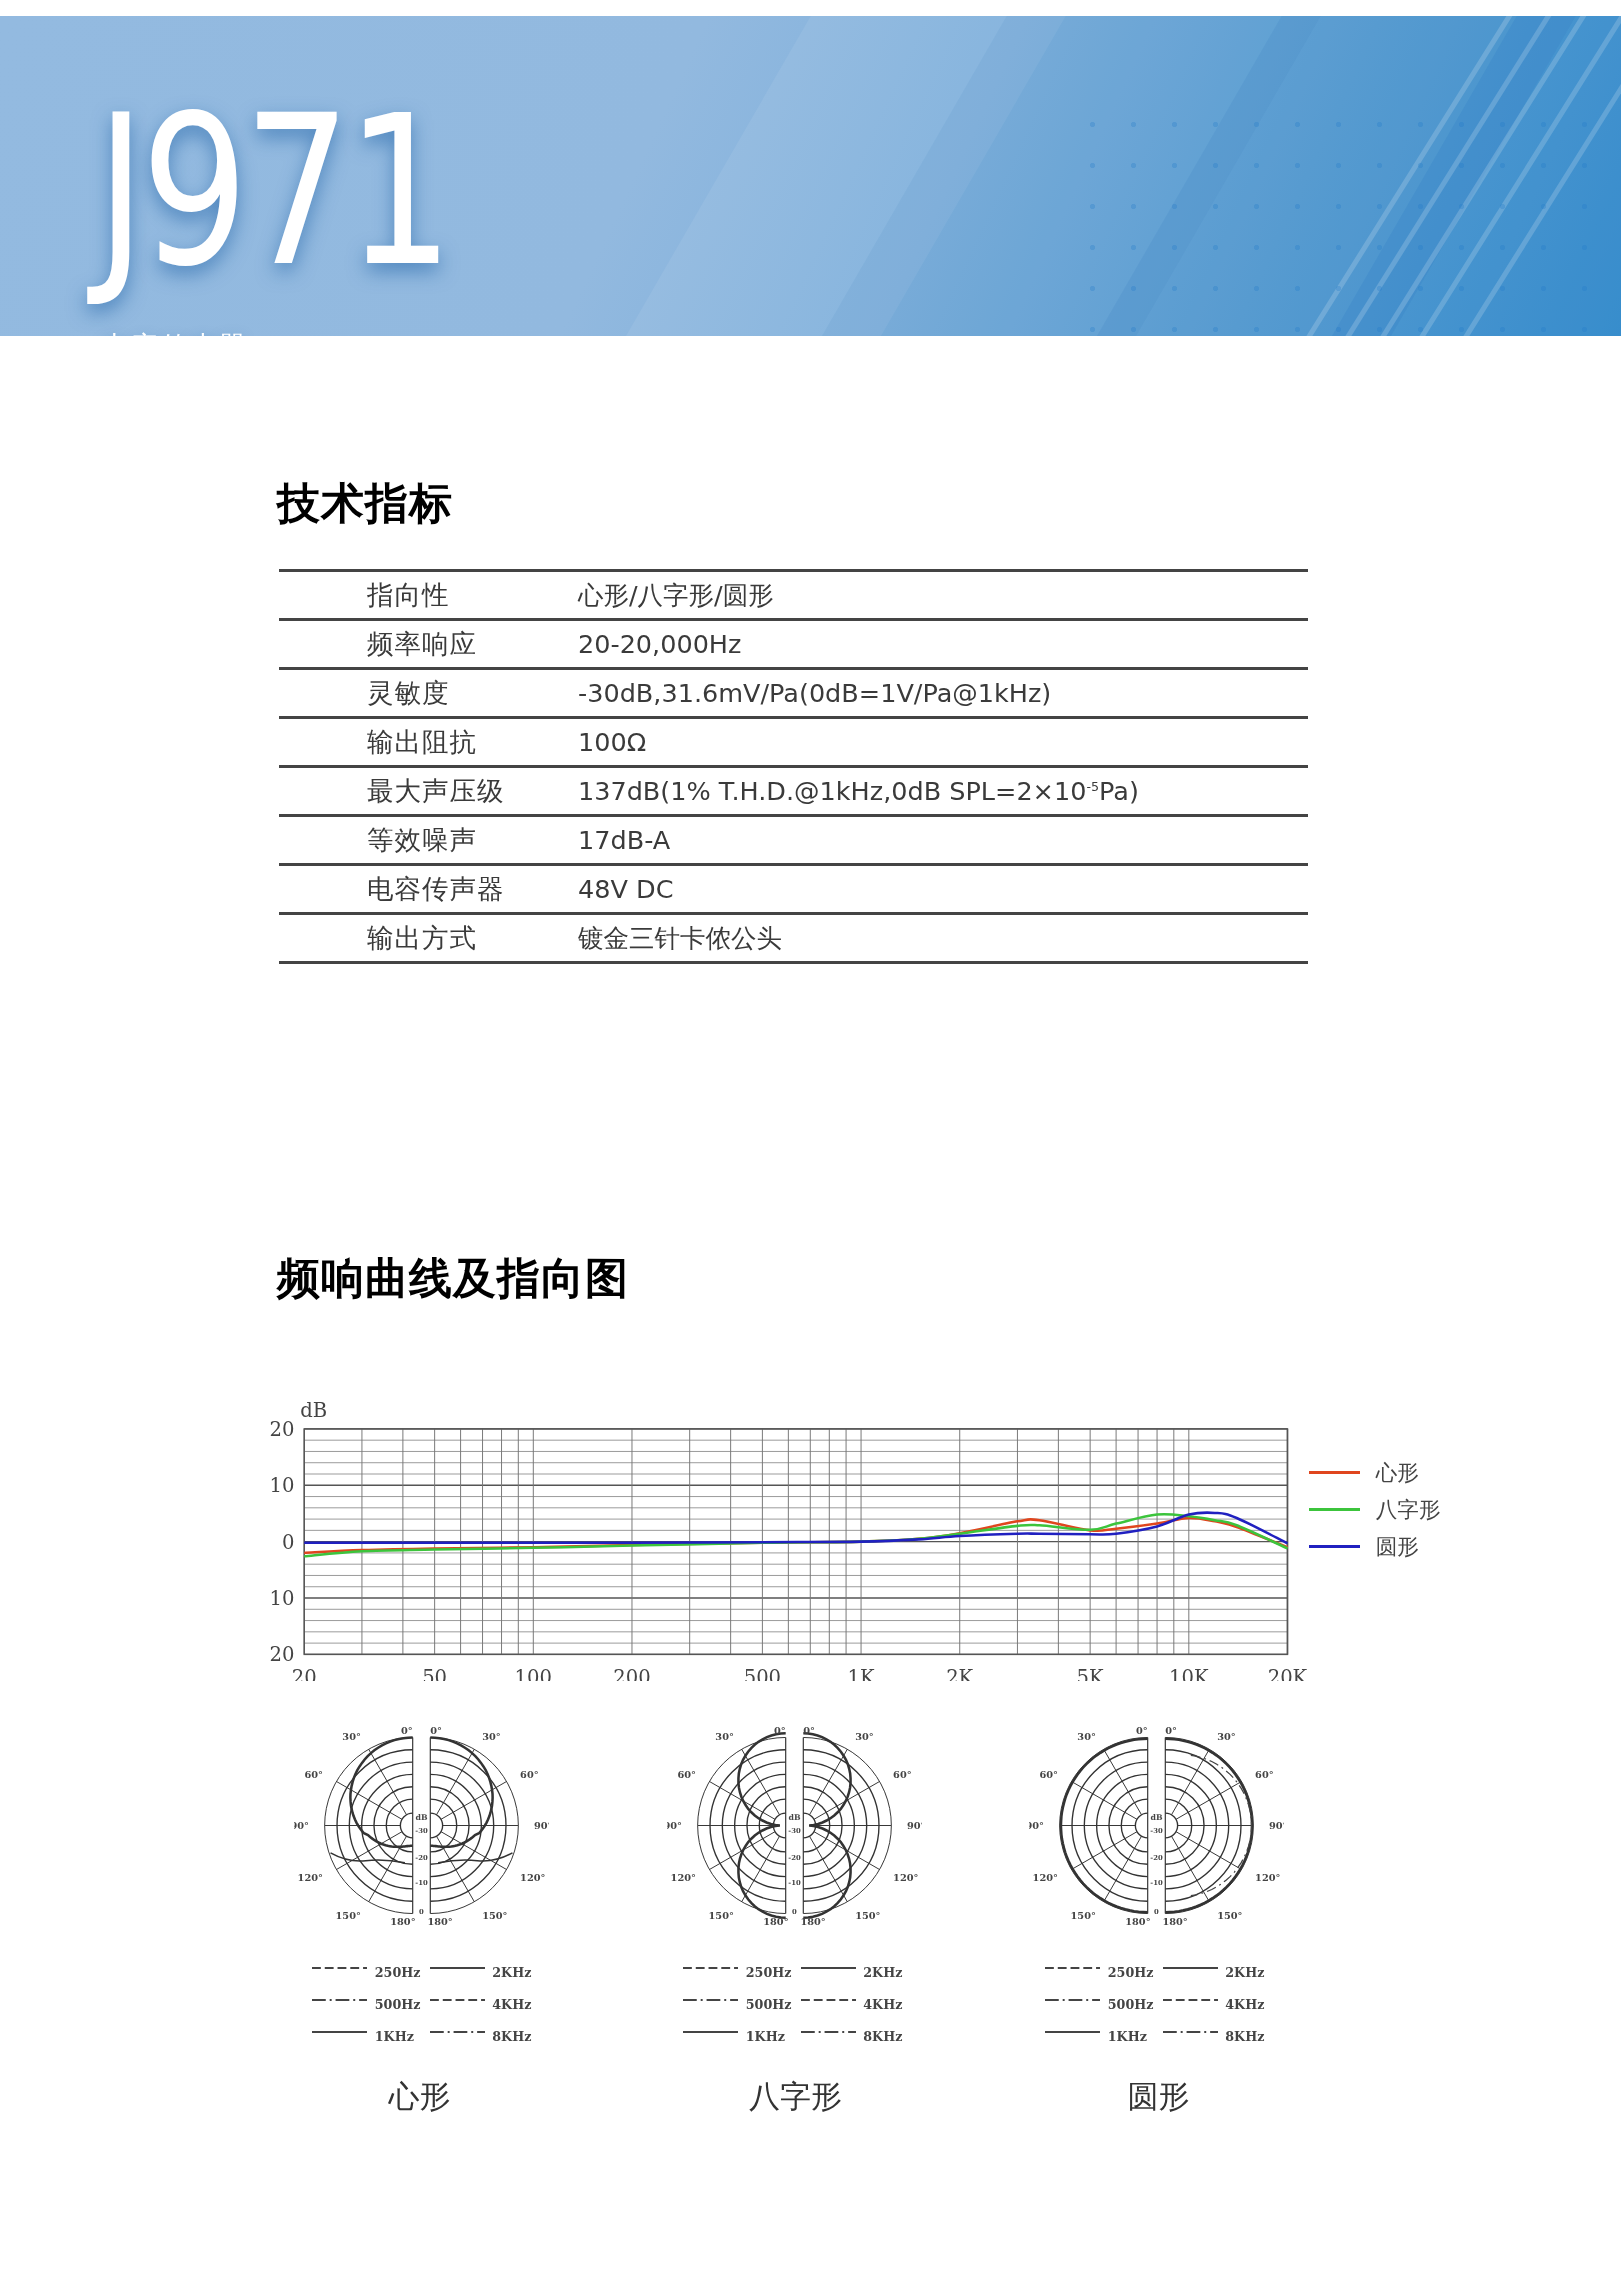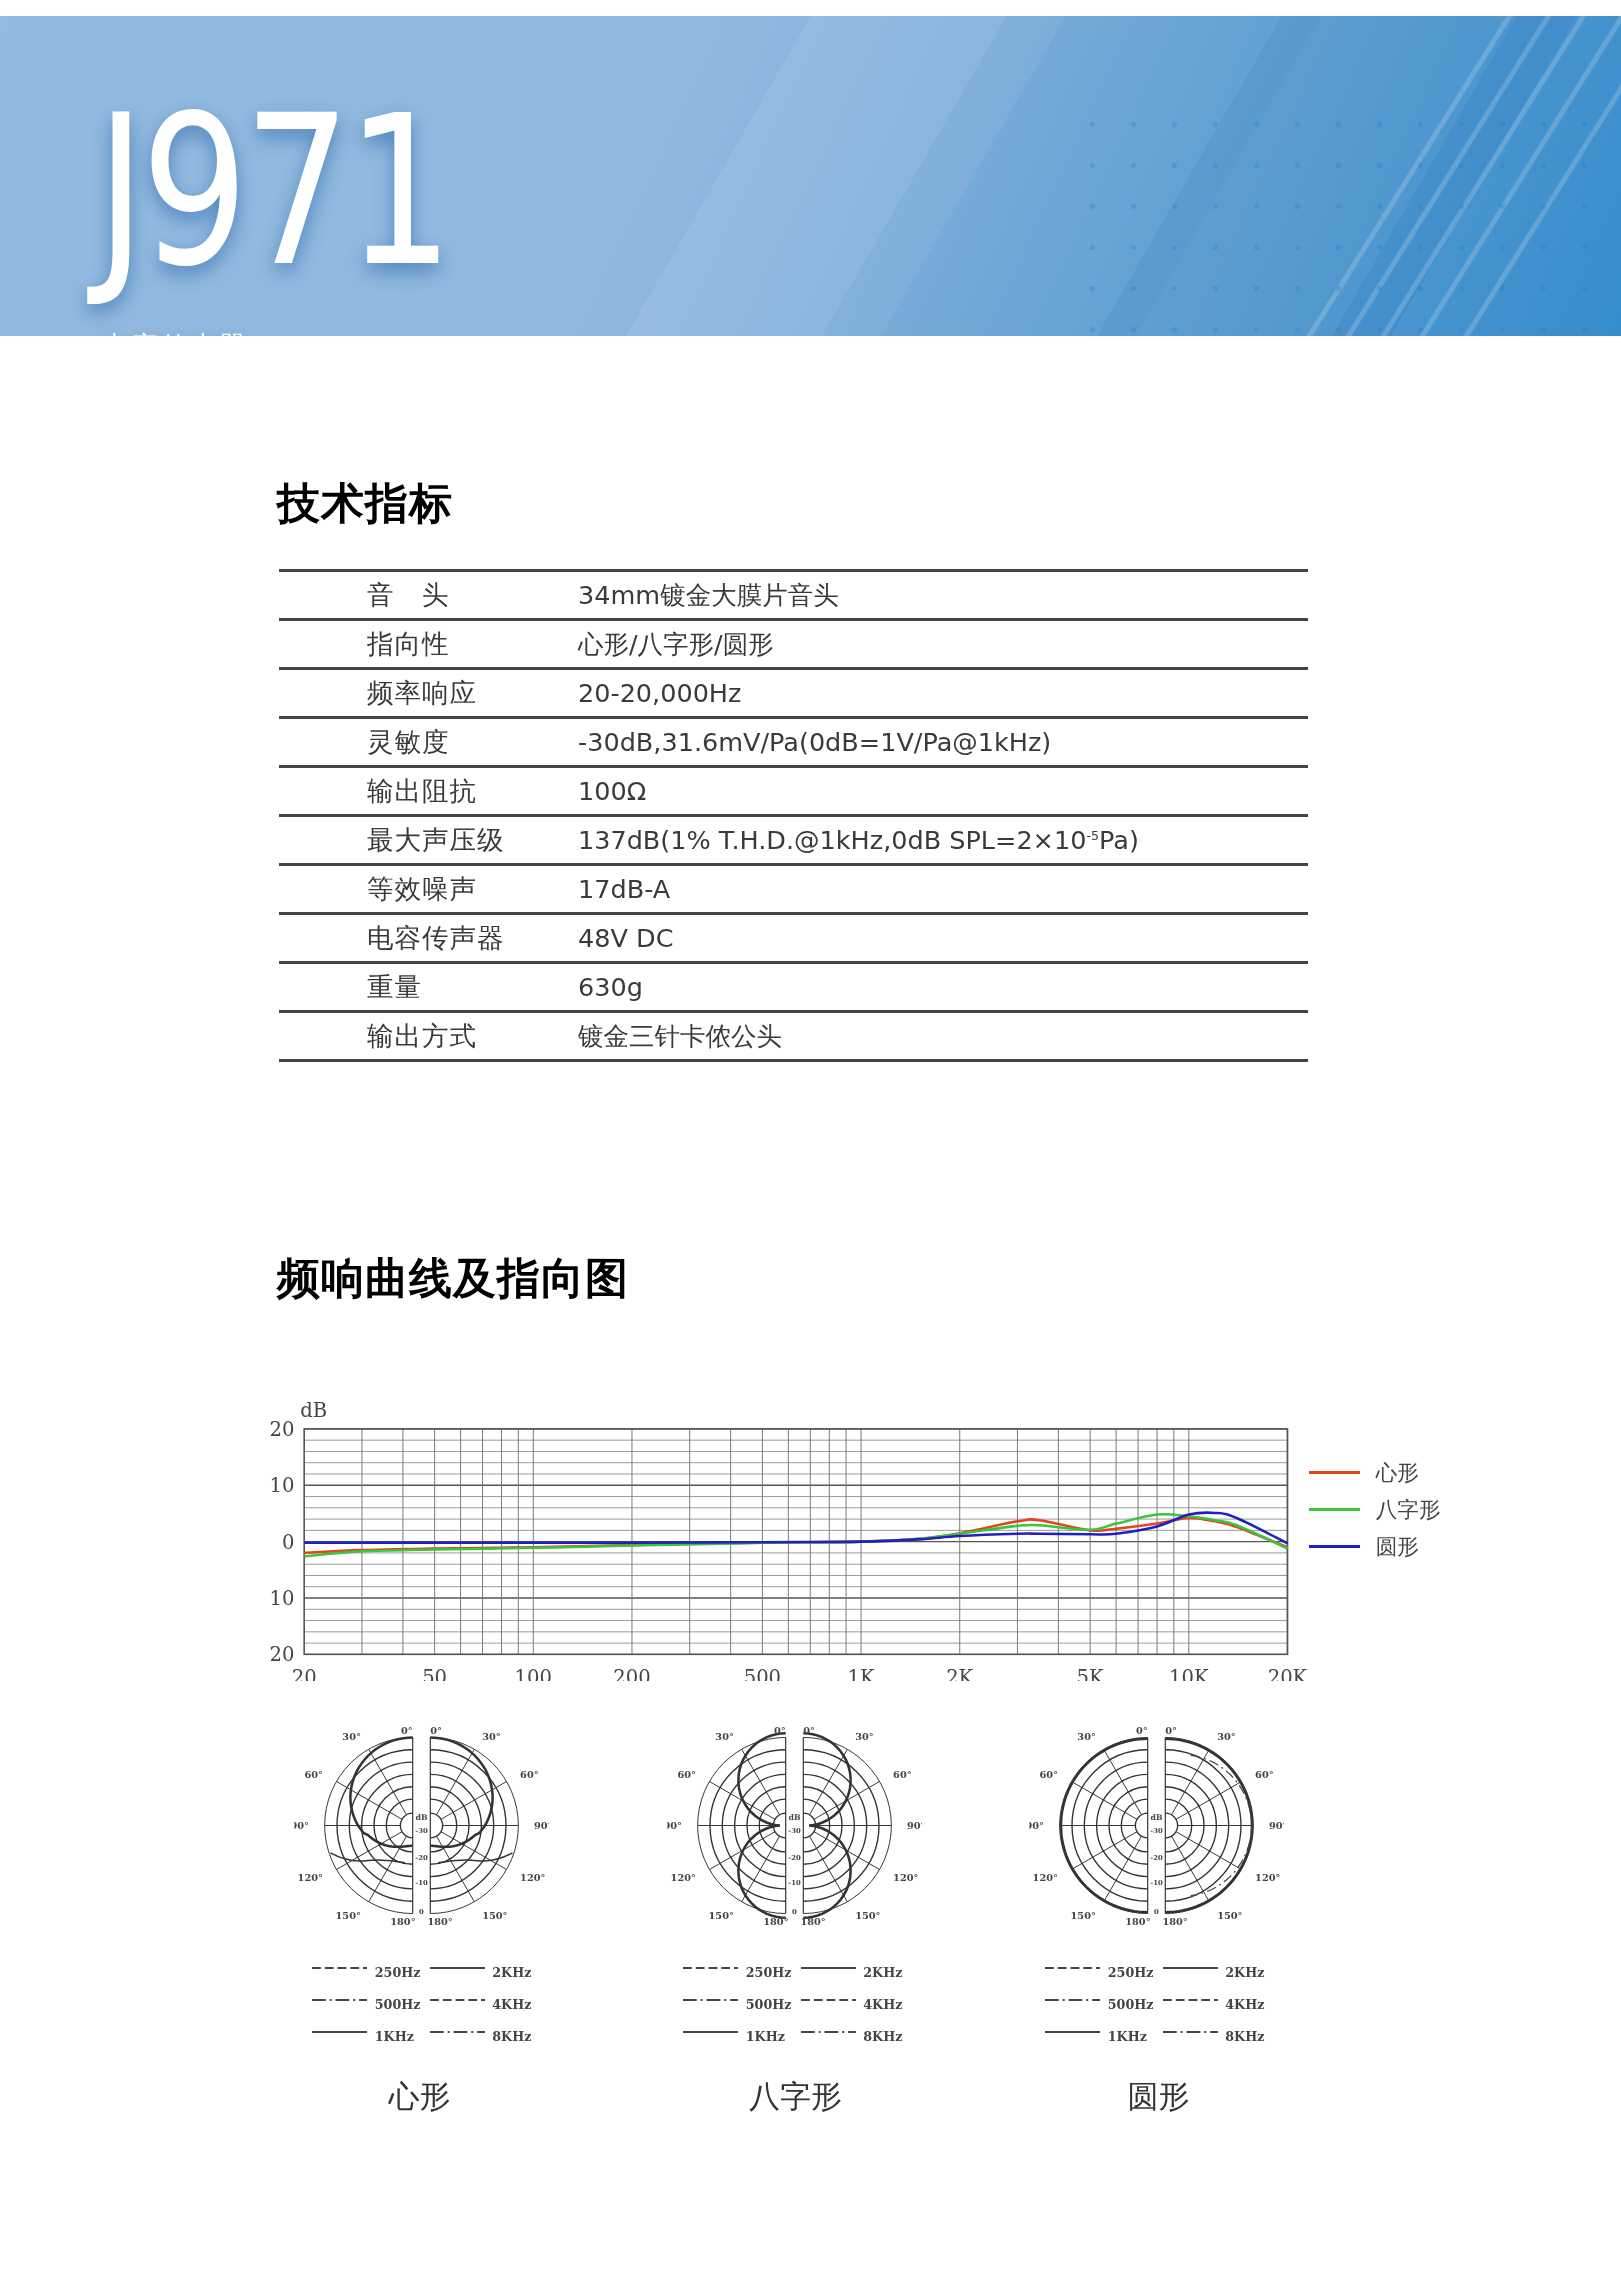--- a/index.html
+++ b/index.html
@@ -84,24 +84,20 @@
   <div class="line" style="left:1529px;"></div>
   <div class="dots"></div>
   <div class="model-title">J971</div>
   <div class="model-subtitle">电容传声器</div>
 </div>
 
 <div class="section-title" style="top:475px;">技术指标</div>
 
 <div class="spec-table">
   <div class="spec-row">
-    <span class="spec-label">音　头</span>
-    <span class="spec-value">34mm镀金大膜片音头</span>
-  </div>
-  <div class="spec-row">
     <span class="spec-label">指向性</span>
     <span class="spec-value">心形/八字形/圆形</span>
   </div>
   <div class="spec-row">
     <span class="spec-label">频率响应</span>
     <span class="spec-value">20-20,000Hz</span>
   </div>
   <div class="spec-row">
     <span class="spec-label">灵敏度</span>
     <span class="spec-value">-30dB,31.6mV/Pa(0dB=1V/Pa@1kHz)</span>
@@ -114,24 +110,20 @@
     <span class="spec-label">最大声压级</span>
     <span class="spec-value"><span>137dB(1% T.H.D.@1kHz,0dB SPL=2×10</span><sup>-5</sup><span>Pa)</span></span>
   </div>
   <div class="spec-row">
     <span class="spec-label">等效噪声</span>
     <span class="spec-value">17dB-A</span>
   </div>
   <div class="spec-row">
     <span class="spec-label">电容传声器</span>
     <span class="spec-value">48V DC</span>
-  </div>
-  <div class="spec-row">
-    <span class="spec-label">重量</span>
-    <span class="spec-value">630g</span>
   </div>
   <div class="spec-row">
     <span class="spec-label">输出方式</span>
     <span class="spec-value">镀金三针卡侬公头</span>
   </div>
   <div class="bottom-rule"></div>
 </div>
 
 <div class="section-title" style="top:1250px;">频响曲线及指向图</div>
 

